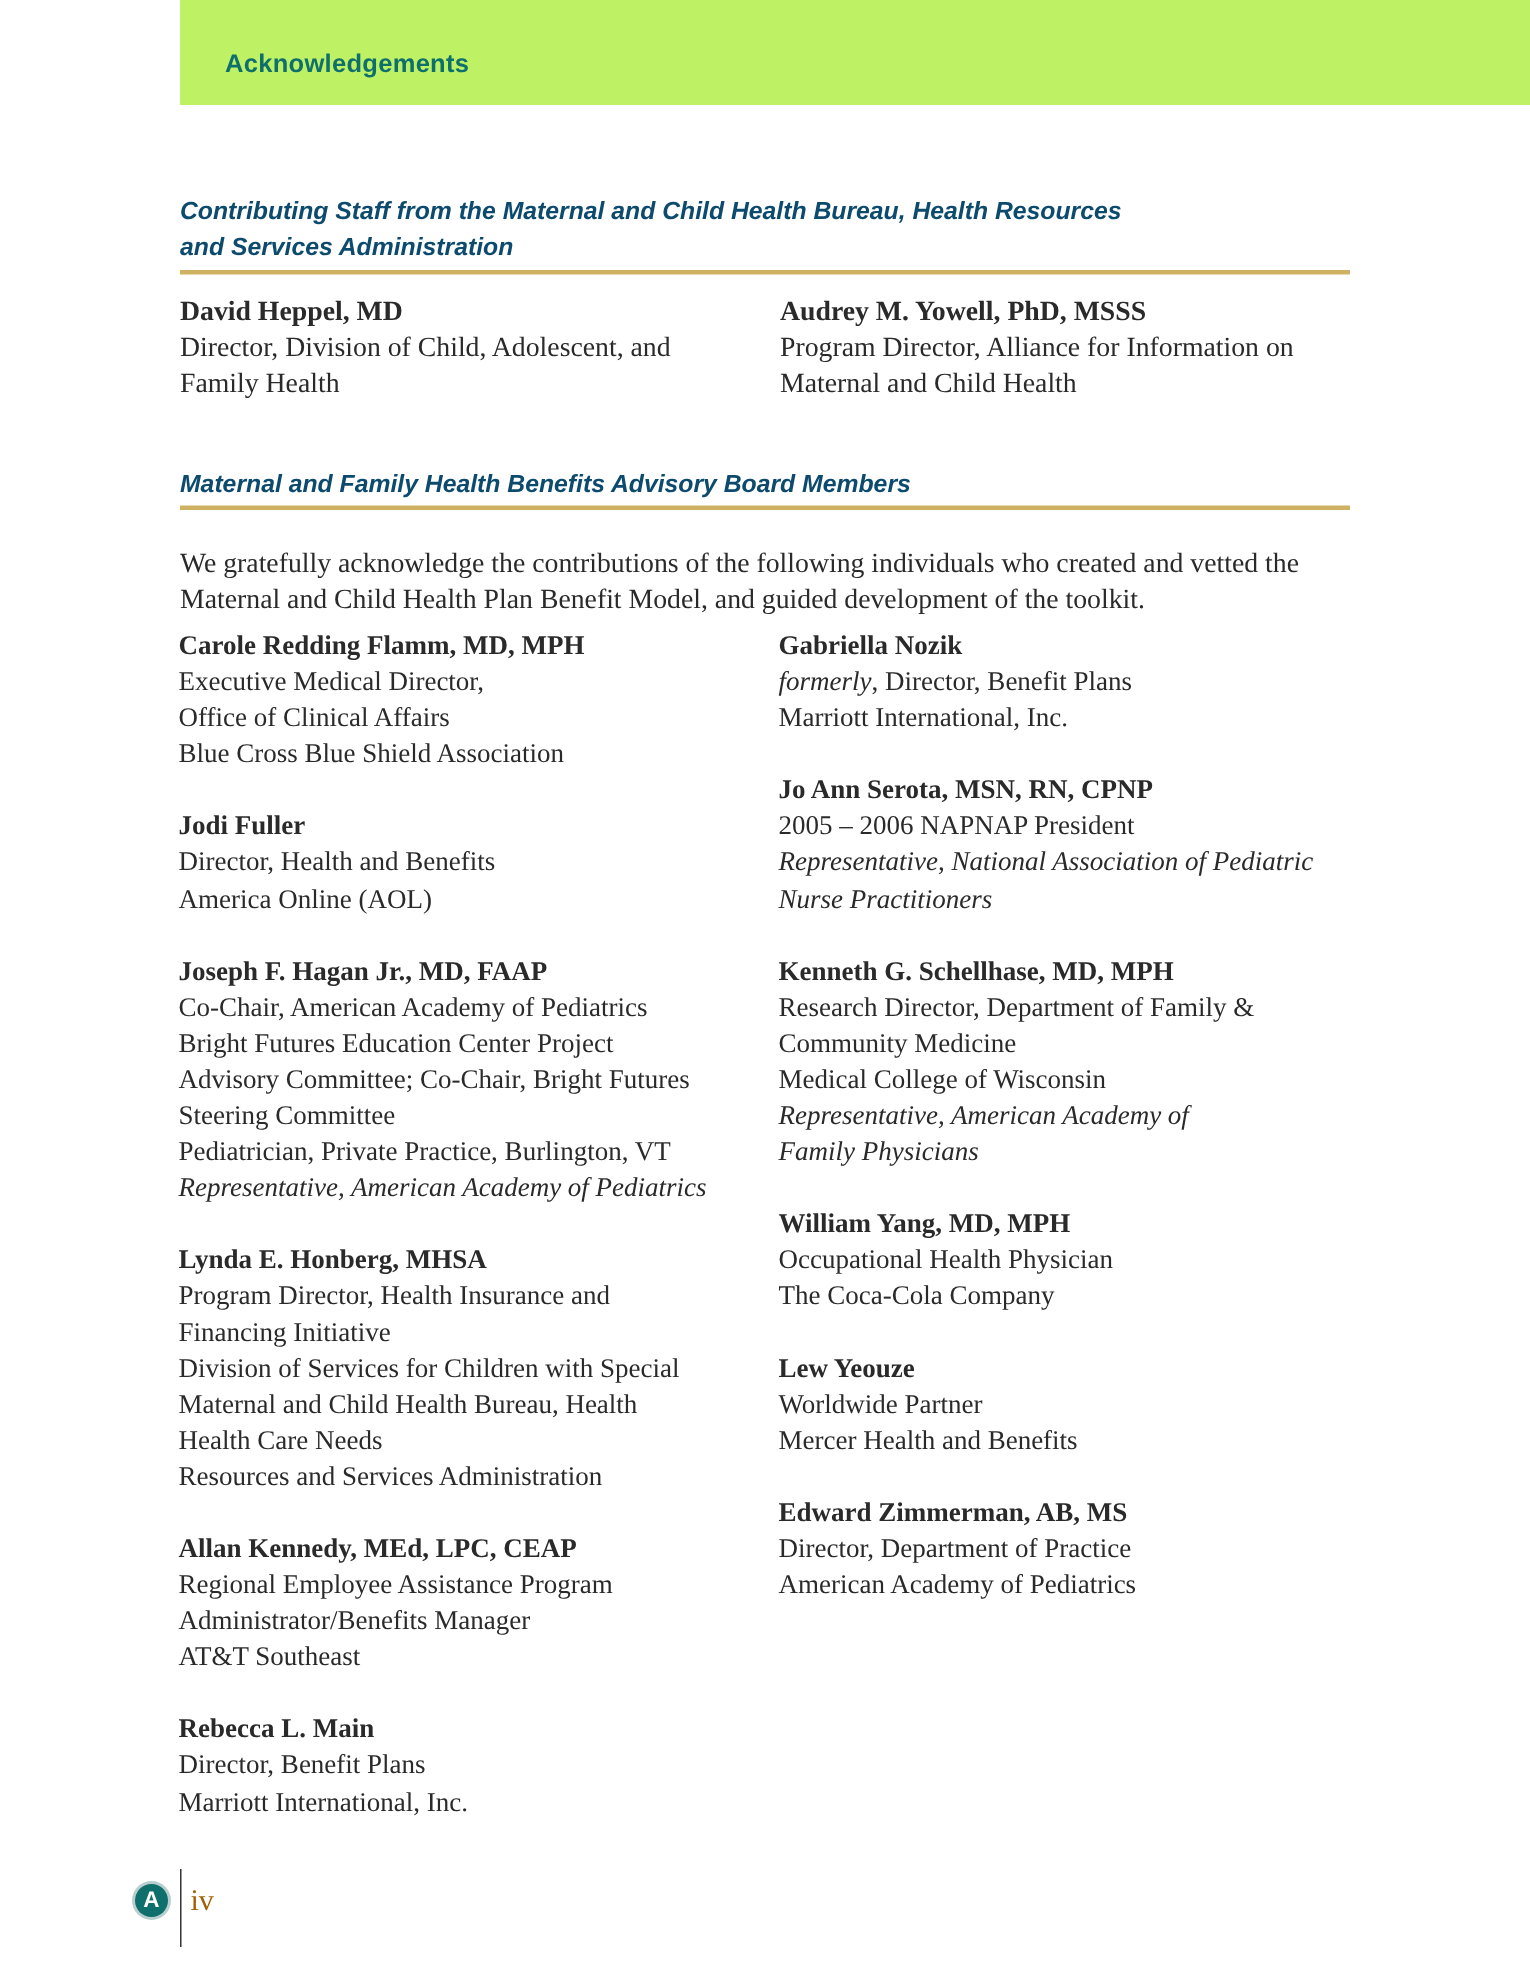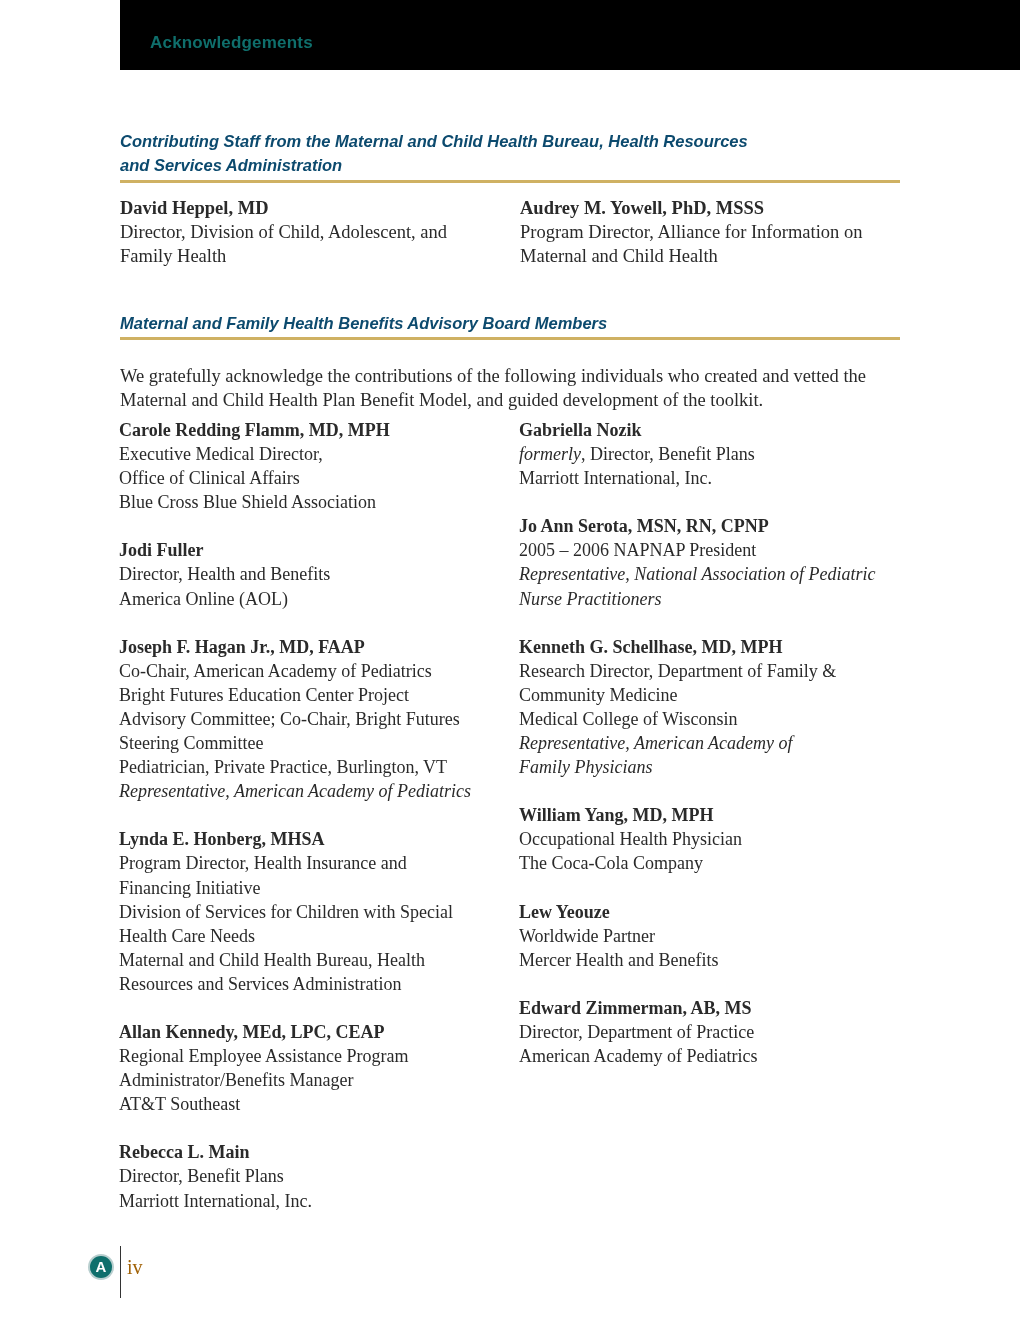--- a/index.html
+++ b/index.html
@@ -1,18 +1,18 @@
 <!DOCTYPE html>
 <html><head>
 <meta charset="utf-8">
 <style>
   html, body { margin:0; padding:0; }
   body { width:1020px; height:1320px; background:#ffffff; position:relative; overflow:hidden;
          font-family:"Liberation Serif","DejaVu Serif",serif; color:#2a2a2a; }
-  .header-band { position:absolute; left:120px; top:0; width:900px; height:70px; background:#000000; }
+  .header-band { position:absolute; left:120px; top:0; width:900px; height:70px; background:#bef264; }
   .header-title { position:absolute; left:30px; top:33px; font-family:"Liberation Sans","DejaVu Sans",sans-serif;
                   font-weight:bold; font-size:17px; color:#0f6f6c; letter-spacing:0.2px; }
   .section-heading { position:absolute; left:120px; width:780px; font-family:"Liberation Sans","DejaVu Sans",sans-serif;
                      font-style:italic; font-weight:bold; font-size:16.5px; line-height:24px; color:#0c4a6e; }
   .rule { position:absolute; left:120px; width:780px; height:3px; background:#cfb163; }
   .col { position:absolute; width:380px; font-size:18px; line-height:24.1px; }
   .col-left { left:119px; }
   .col-right { left:519px; }
   .entry { margin-bottom:24px; }
   .name { font-weight:bold; }
@@ -77,22 +77,22 @@
     <div class="line">Advisory Committee; Co-Chair, Bright Futures</div>
     <div class="line">Steering Committee</div>
     <div class="line">Pediatrician, Private Practice, Burlington, VT</div>
     <div class="line it">Representative, American Academy of Pediatrics</div>
   </div>
   <div class="entry">
     <div class="name">Lynda E. Honberg, MHSA</div>
     <div class="line">Program Director, Health Insurance and</div>
     <div class="line">Financing Initiative</div>
     <div class="line">Division of Services for Children with Special</div>
+    <div class="line">Maternal and Child Health Bureau, Health</div>
     <div class="line">Health Care Needs</div>
-    <div class="line">Maternal and Child Health Bureau, Health</div>
     <div class="line">Resources and Services Administration</div>
   </div>
   <div class="entry">
     <div class="name">Allan Kennedy, MEd, LPC, CEAP</div>
     <div class="line">Regional Employee Assistance Program</div>
     <div class="line">Administrator/Benefits Manager</div>
     <div class="line">AT&amp;T Southeast</div>
   </div>
   <div class="entry">
     <div class="name">Rebecca L. Main</div>

